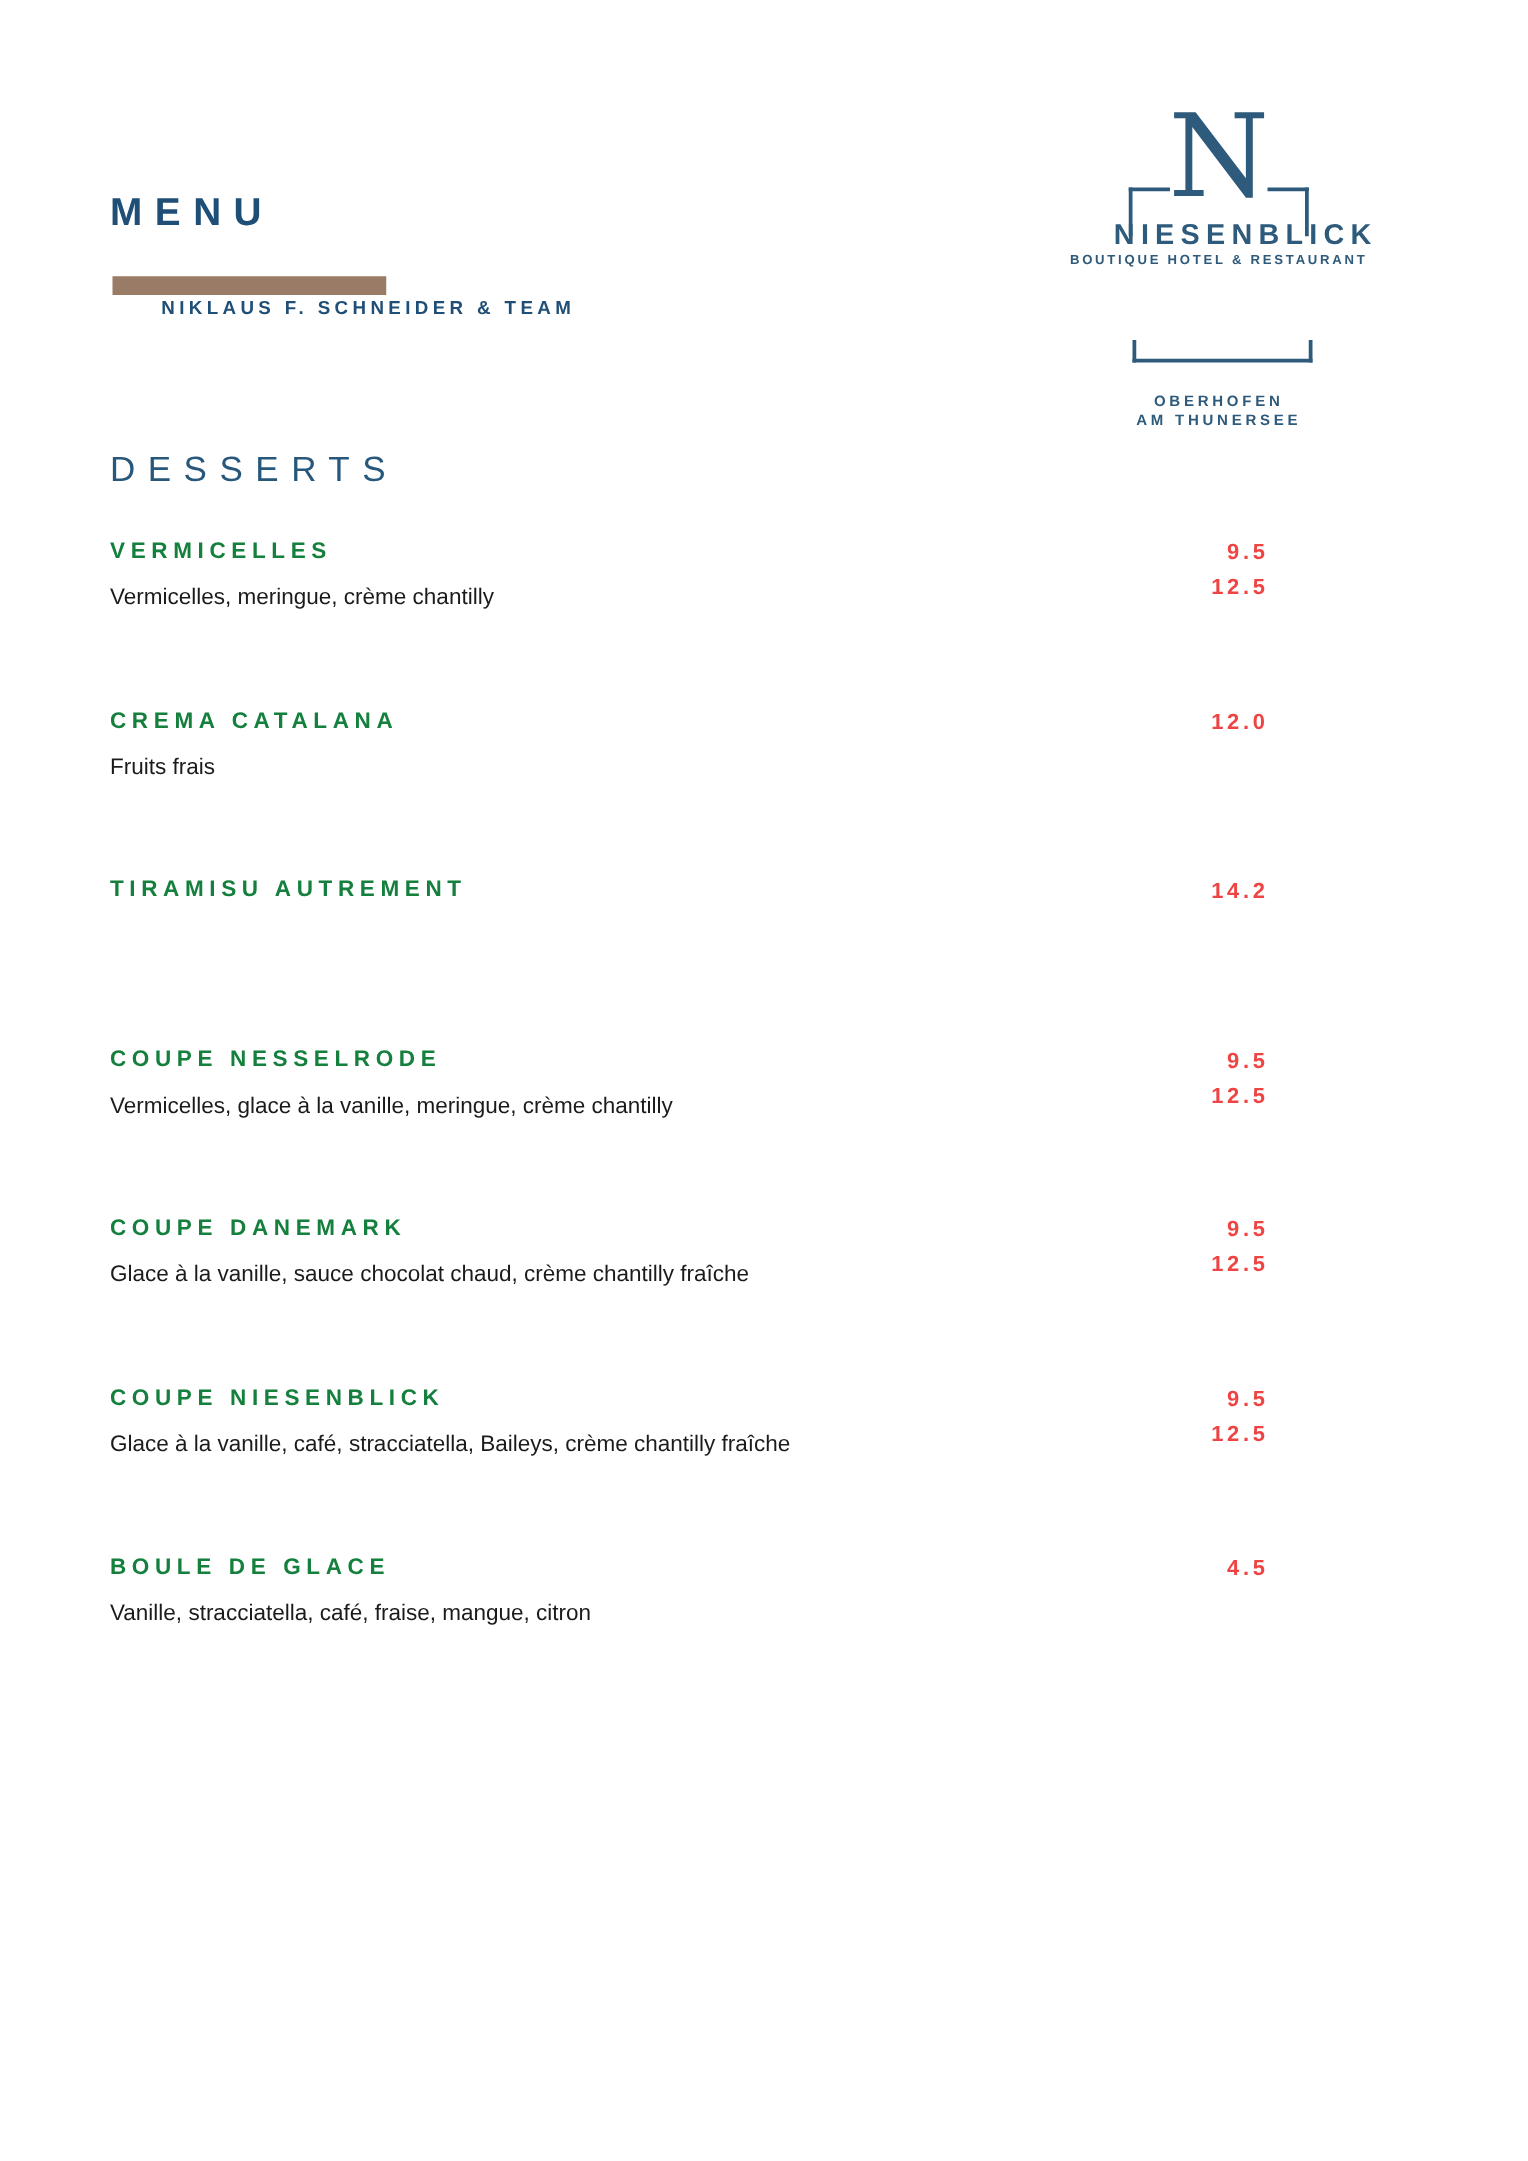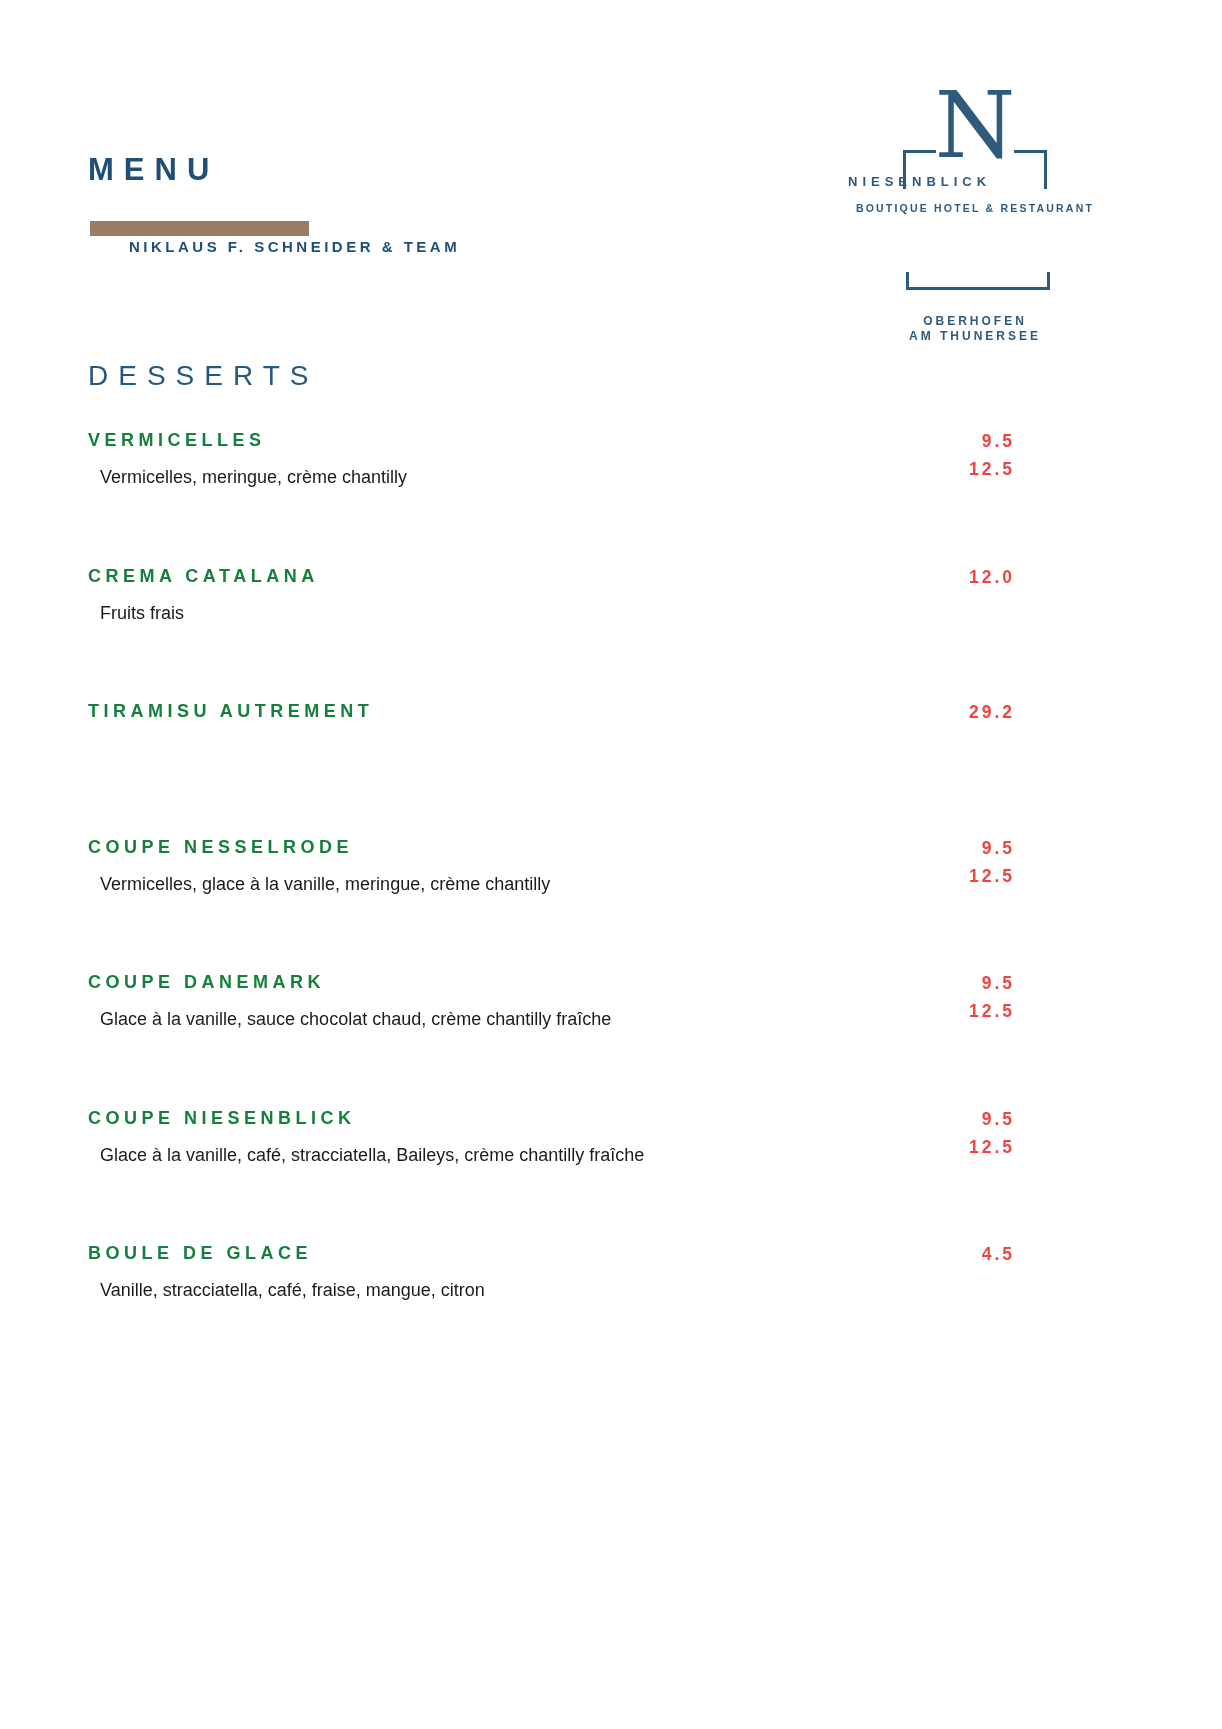--- a/index.html
+++ b/index.html
@@ -35,22 +35,22 @@
   }
   .logo .bracket-tl {
     position:absolute; left:55px; top:58px; width:30px; height:36px;
     border-top:3px solid #2e5a7b; border-left:3px solid #2e5a7b;
   }
   .logo .bracket-tr {
     position:absolute; left:166px; top:58px; width:30px; height:36px;
     border-top:3px solid #2e5a7b; border-right:3px solid #2e5a7b;
   }
   .logo .brand-name {
-    position:absolute; left:0; right:0; top:82px; text-align:left;
-    font-size:13px; font-weight:bold; letter-spacing:5px;
+    position:absolute; left:0; right:0; top:82px; text-align:right;
+    font-size:23px; font-weight:bold; letter-spacing:5px;
   }
   .logo .brand-tagline {
     position:absolute; left:0; right:0; top:110px; text-align:center;
     font-size:10.5px; font-weight:bold; letter-spacing:2.2px;
   }
   .logo .brand-script {
     position:absolute; left:0; right:0; top:124px; text-align:center;
     font-family:"DejaVu Serif","Liberation Serif",serif;
     font-style:italic; font-size:29px; letter-spacing:1px;
   }
@@ -79,21 +79,21 @@
     position:absolute; left:88px; top:430px; width:924px;
   }
   .item { position:relative; height:135.5px; }
   .item-name {
     position:absolute; left:0; top:0;
     font-size:18px; font-weight:bold; letter-spacing:4.5px;
     color:#15803d; white-space:nowrap;
   }
   .item-desc {
     position:absolute; left:0; top:37px;
-    font-size:18px; color:#1b1b1b; white-space:nowrap;margin-left:12px;
+    font-size:18px; color:#1b1b1b; white-space:nowrap;
   }
   .item-prices {
     position:absolute; right:0; top:-3px; text-align:right;
     font-size:17.5px; font-weight:bold; letter-spacing:3px;
     line-height:28px; color:#ef4444;
   }
   .item-prices div { margin-right:-3px; }
 </style>
 </head>
 <body>
@@ -133,21 +133,21 @@
         <div class="item-prices">
           <div>12.0</div>
           <div></div>
         </div>
         <div class="item-desc">Fruits frais</div>
       </div>
 
       <div class="item">
         <div class="item-name">TIRAMISU AUTREMENT</div>
         <div class="item-prices">
-          <div>29.2</div>
+          <div>14.2</div>
           <div></div>
         </div>
       </div>
 
       <div class="item">
         <div class="item-name">COUPE NESSELRODE</div>
         <div class="item-prices">
           <div>9.5</div>
           <div>12.5</div>
         </div>

